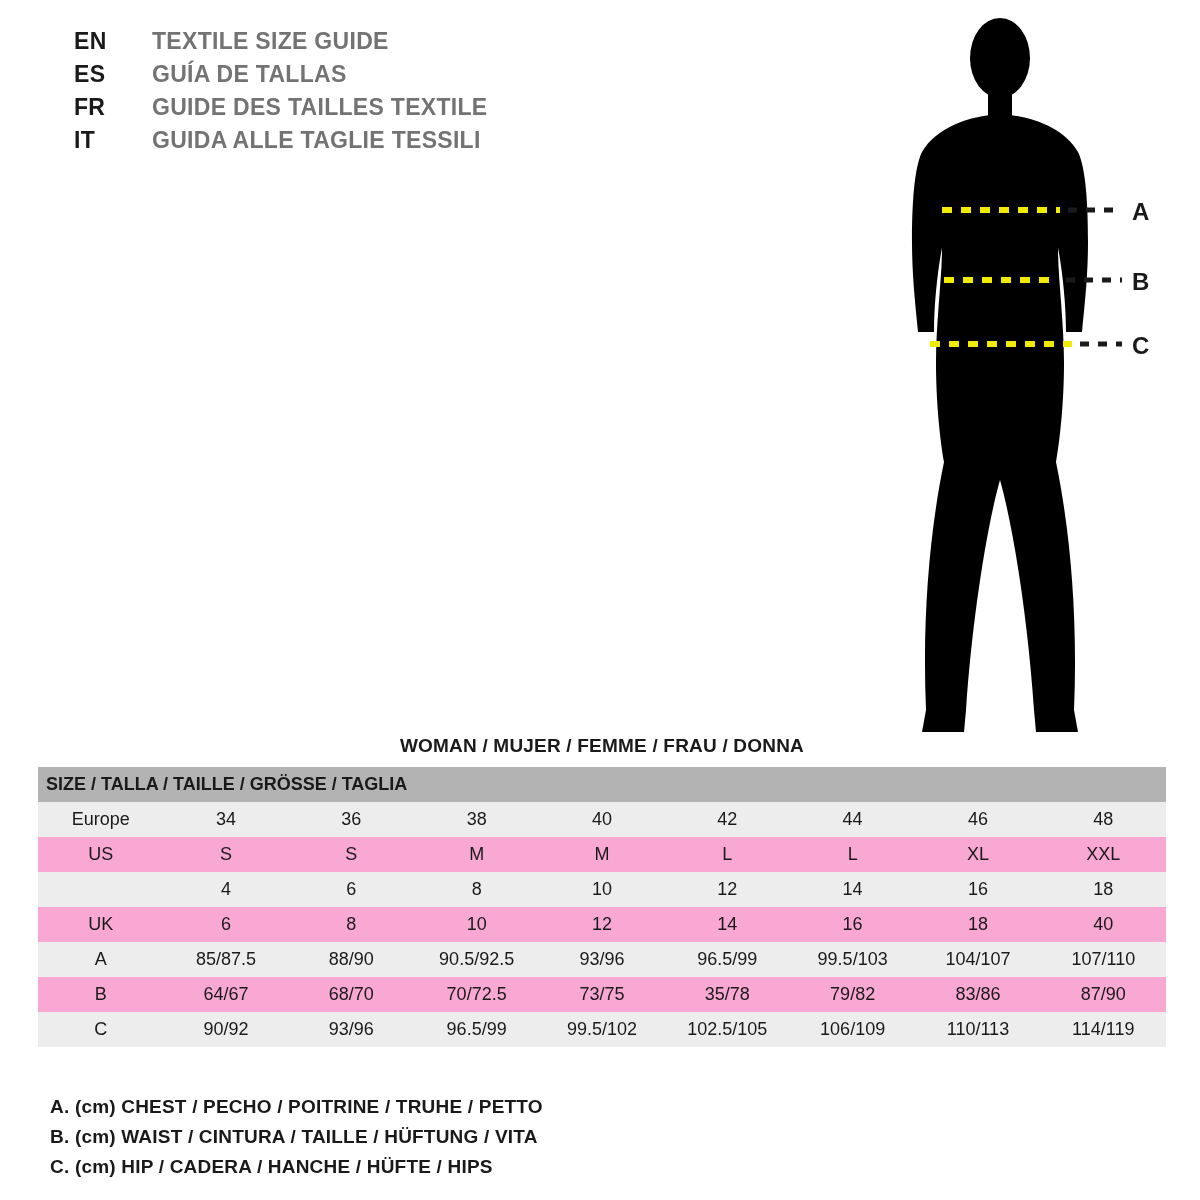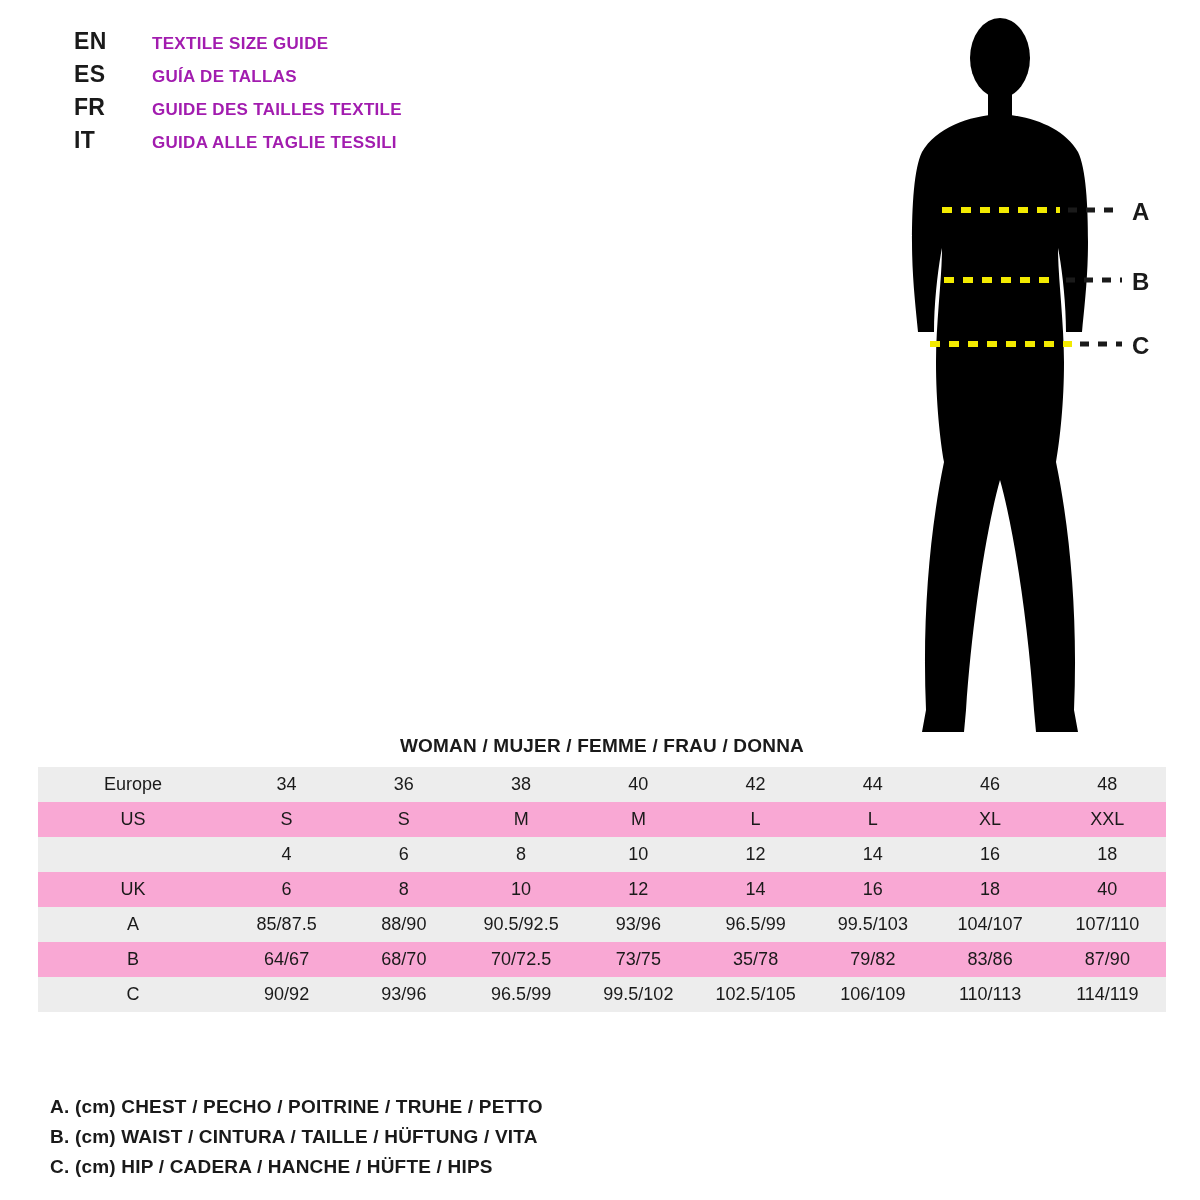--- a/index.html
+++ b/index.html
@@ -30,24 +30,24 @@
     height: 33px;
   }
   .lang-code {
     width: 78px;
     font-size: 23px;
     font-weight: 700;
     letter-spacing: 0.3px;
     color: #1a1a1a;
   }
   .lang-title {
-    font-size: 17px;
+    font-size: 23px;
     font-weight: 700;
     letter-spacing: 0.3px;
-    color: #a21caf;
+    color: #737373;
     white-space: nowrap;
   }
 
   
   .figure-wrap {
     position: absolute;
     top: 10px;
     left: 860px;
     width: 330px;
     height: 740px;
@@ -193,20 +193,23 @@
   <span class="marker-label marker-a">A</span>
   <span class="marker-label marker-b">B</span>
   <span class="marker-label marker-c">C</span>
 </div>
 
 <div class="table-section">
   <div class="woman-caption">WOMAN / MUJER / FEMME / FRAU / DONNA</div>
 
   <table class="size-table">
     <tbody>
+        <tr class="header-row">
+      <th class="hdr" colspan="9">SIZE / TALLA / TAILLE / GRÖSSE / TAGLIA</th>
+    </tr>
 
     <tr class="shade-a">
       <td class="row-label">Europe</td>
       <td>34</td>
       <td>36</td>
       <td>38</td>
       <td>40</td>
       <td>42</td>
       <td>44</td>
       <td>46</td>

